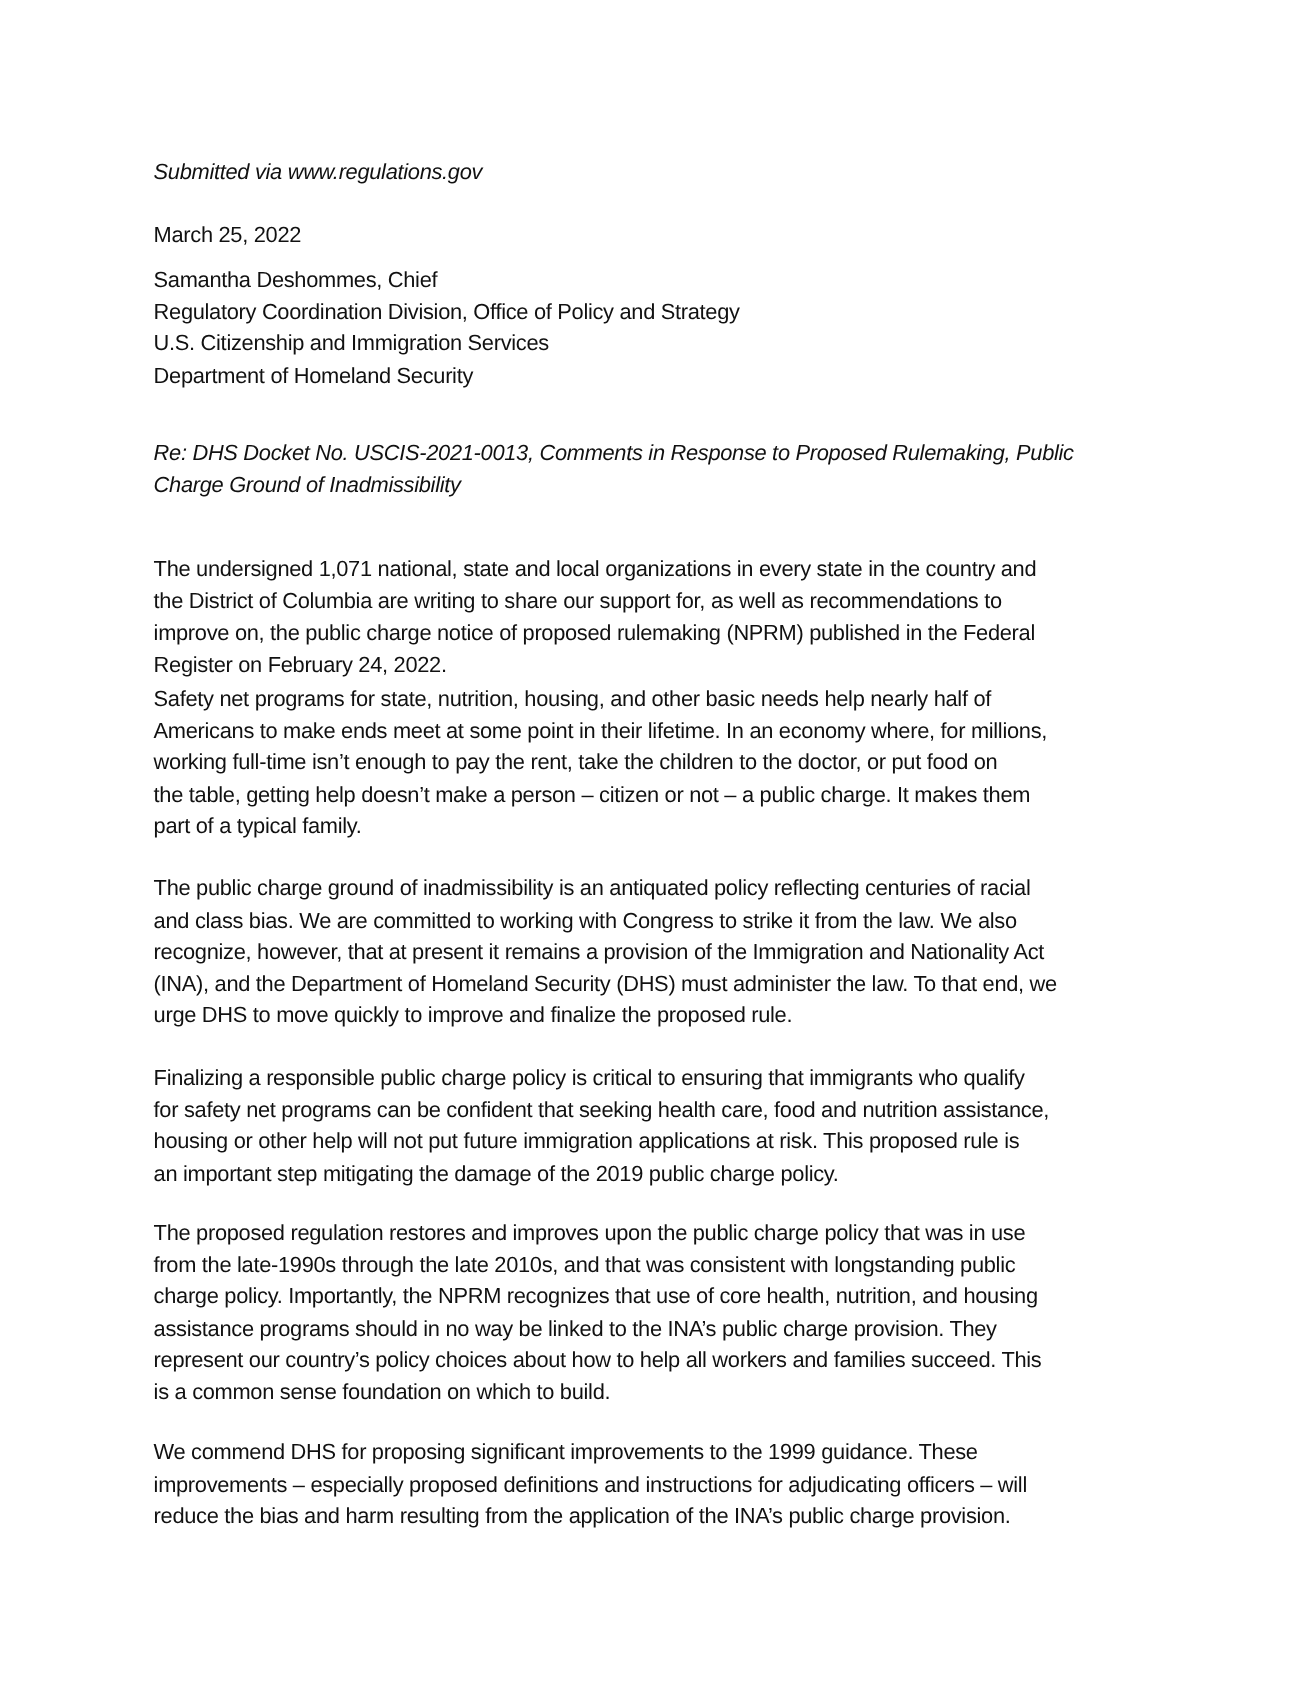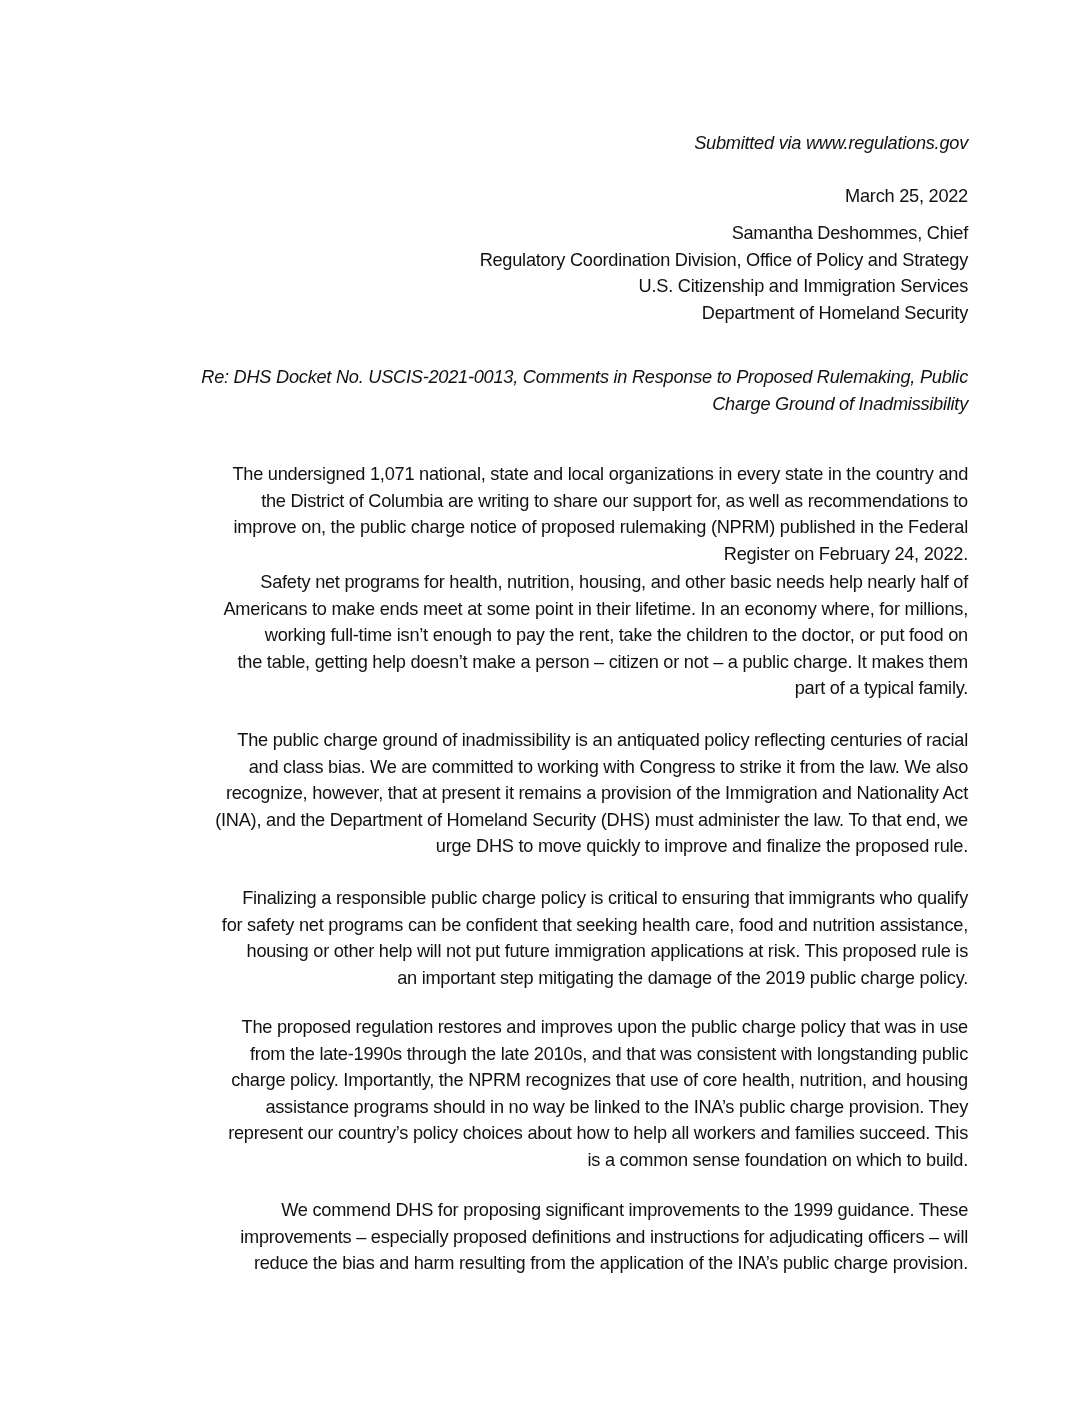--- a/index.html
+++ b/index.html
@@ -14,21 +14,20 @@
       overflow: hidden;
       font-family: "Liberation Sans", "DejaVu Sans", sans-serif;
       color: #111111;
     }
     .page {
       position: absolute;
       left: 0; top: 0;
       width: 1088px;
       height: 1408px;
       background: #ffffff;
-      text-align: right;
     }
     .block {
       position: absolute;
       left: 128px;
       width: 840px;
       font-size: 18.2px;
       line-height: 26.5px;
       letter-spacing: -0.25px;
       white-space: nowrap;
     }
@@ -61,21 +60,21 @@
   </div>
 
   <div class="block" style="top:441px;margin-top:20px;">
     <span class="line">The undersigned 1,071 national, state and local organizations in every state in the country and</span>
     <span class="line">the District of Columbia are writing to share our support for, as well as recommendations to</span>
     <span class="line">improve on, the public charge notice of proposed rulemaking (NPRM) published in the Federal</span>
     <span class="line">Register on February 24, 2022.</span>
   </div>
 
   <div class="block" style="top:569px;">
-    <span class="line">Safety net programs for health, nutrition, housing, and other basic needs help nearly half of</span>
+    <span class="line">Safety net programs for state, nutrition, housing, and other basic needs help nearly half of</span>
     <span class="line">Americans to make ends meet at some point in their lifetime. In an economy where, for millions,</span>
     <span class="line">working full-time isn’t enough to pay the rent, take the children to the doctor, or put food on</span>
     <span class="line">the table, getting help doesn’t make a person – citizen or not – a public charge. It makes them</span>
     <span class="line">part of a typical family.</span>
   </div>
 
   <div class="block" style="top:727px;">
     <span class="line">The public charge ground of inadmissibility is an antiquated policy reflecting centuries of racial</span>
     <span class="line">and class bias. We are committed to working with Congress to strike it from the law. We also</span>
     <span class="line">recognize, however, that at present it remains a provision of the Immigration and Nationality Act</span>

